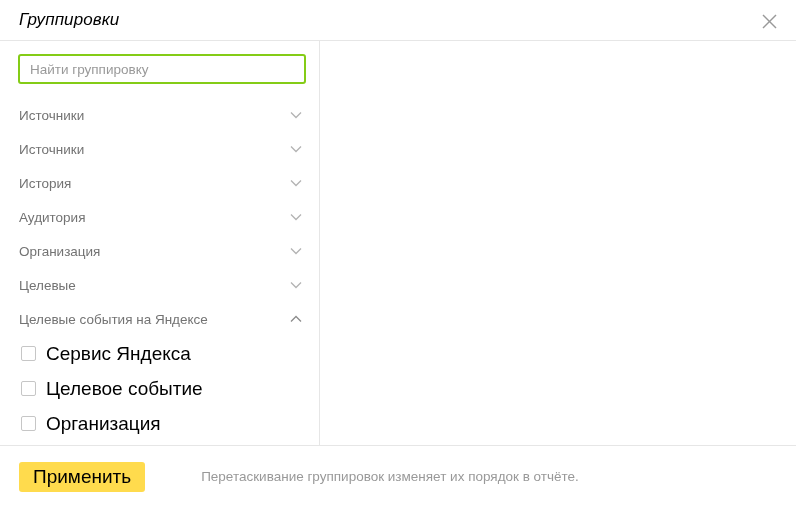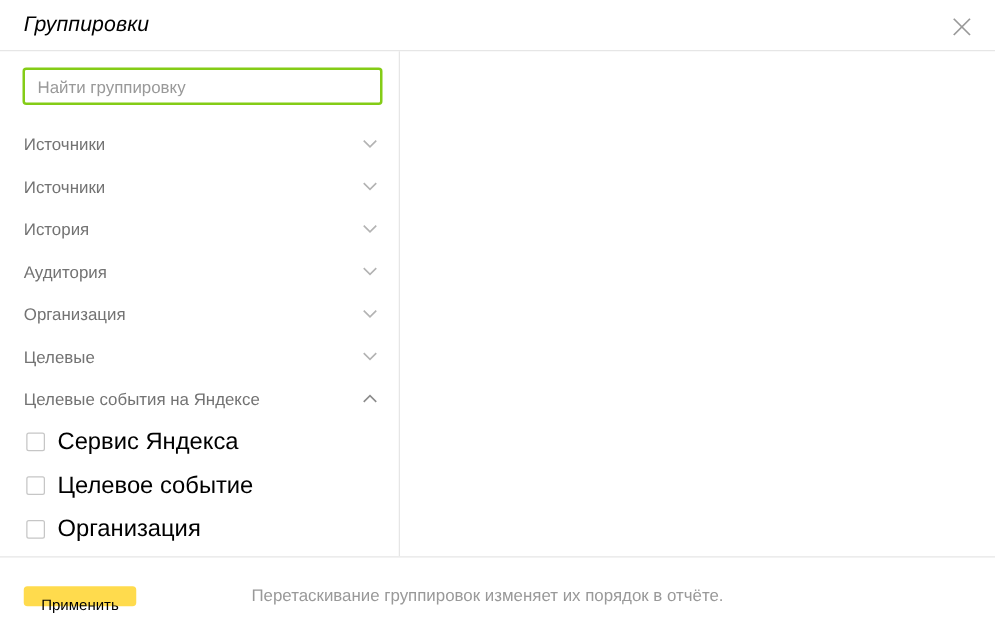--- a/index.html
+++ b/index.html
@@ -154,24 +154,24 @@
     border-top: 1px solid #e6e6e6;
     display: flex;
     align-items: center;
     padding: 0 18px 0 19px;
     position: relative;
   }
   .apply-btn {
     background: #ffdb4d;
     border: none;
     border-radius: 3px;
-    height: 16px;
+    height: 30px;
     padding: 0 14px;
     font-family: "Liberation Sans", sans-serif;
-    font-size: 12px;
+    font-size: 19px;
     color: #000000;
     cursor: pointer;
     line-height: 30px;
   }
   .footer-hint {
     position: absolute;
     left: 0;
     right: 16px;
     text-align: center;
     font-size: 13.5px;

